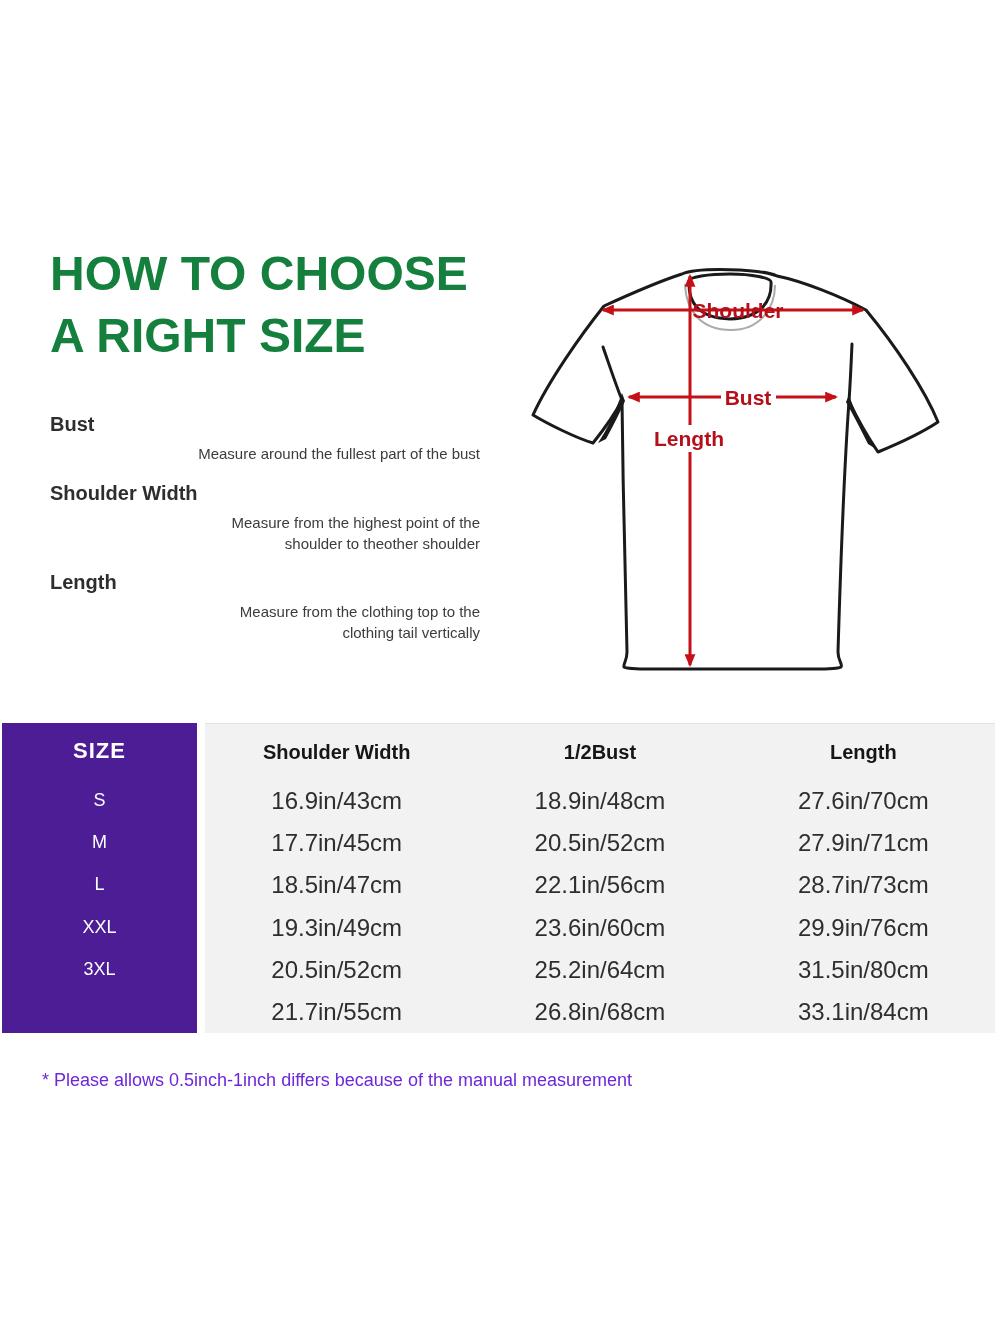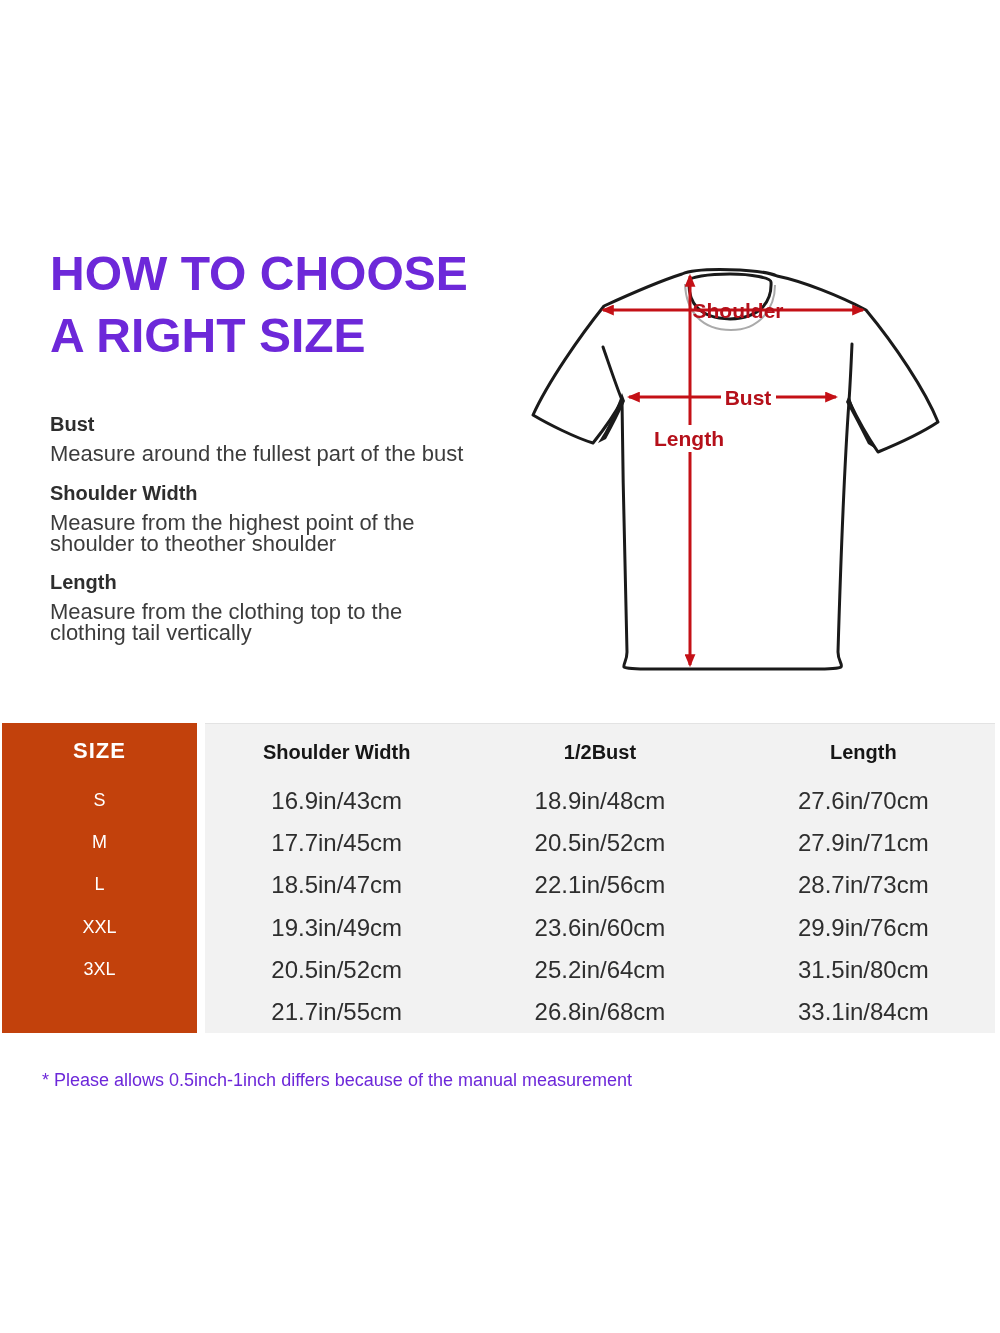--- a/index.html
+++ b/index.html
@@ -5,36 +5,36 @@
   * { margin:0; padding:0; box-sizing:border-box; }
   html,body { background:#ffffff; }
   body { font-family:"Liberation Sans", sans-serif; }
   .canvas {
     position:relative; width:1000px; height:1333px; background:#ffffff;
     overflow:hidden; margin:0 auto;
   }
   
   .page-title {
     position:absolute; left:50px; top:243px;
-    font-size:48px; font-weight:700; color:#6d28d9;
+    font-size:48px; font-weight:700; color:#15803d;
     line-height:62px; letter-spacing:0px;
   }
   
   .sec { position:absolute; left:50px; width:430px; }
   .sec-heading { font-size:20px; font-weight:700; color:#2e2e2e; margin-bottom:7px; }
-  .sec-desc div { font-size:22px; color:#3c3c3c; line-height:21px; }
+  .sec-desc div { font-size:15px; color:#3c3c3c; line-height:21px;text-align:right; }
   #sec-bust { top:413px; }
   #sec-shoulder { top:482px; }
   #sec-length { top:571px; }
   
   .diagram { position:absolute; left:510px; top:240px; width:450px; height:460px; }
   
   .size-col {
     position:absolute; left:2px; top:723px; width:195px; height:310px;
-    background:#c2410c; display:grid; grid-template-rows:56px repeat(6, 1fr);
+    background:#4c1d95; display:grid; grid-template-rows:56px repeat(6, 1fr);
   }
   .size-col .hcell {
     display:flex; align-items:center; justify-content:center;
     color:#ffffff; font-size:22px; font-weight:700; letter-spacing:1px;
   }
   .size-col .cell {
     display:flex; align-items:center; justify-content:center;
     color:#ffffff; font-size:18px;
   }
   .tbl-grid {

